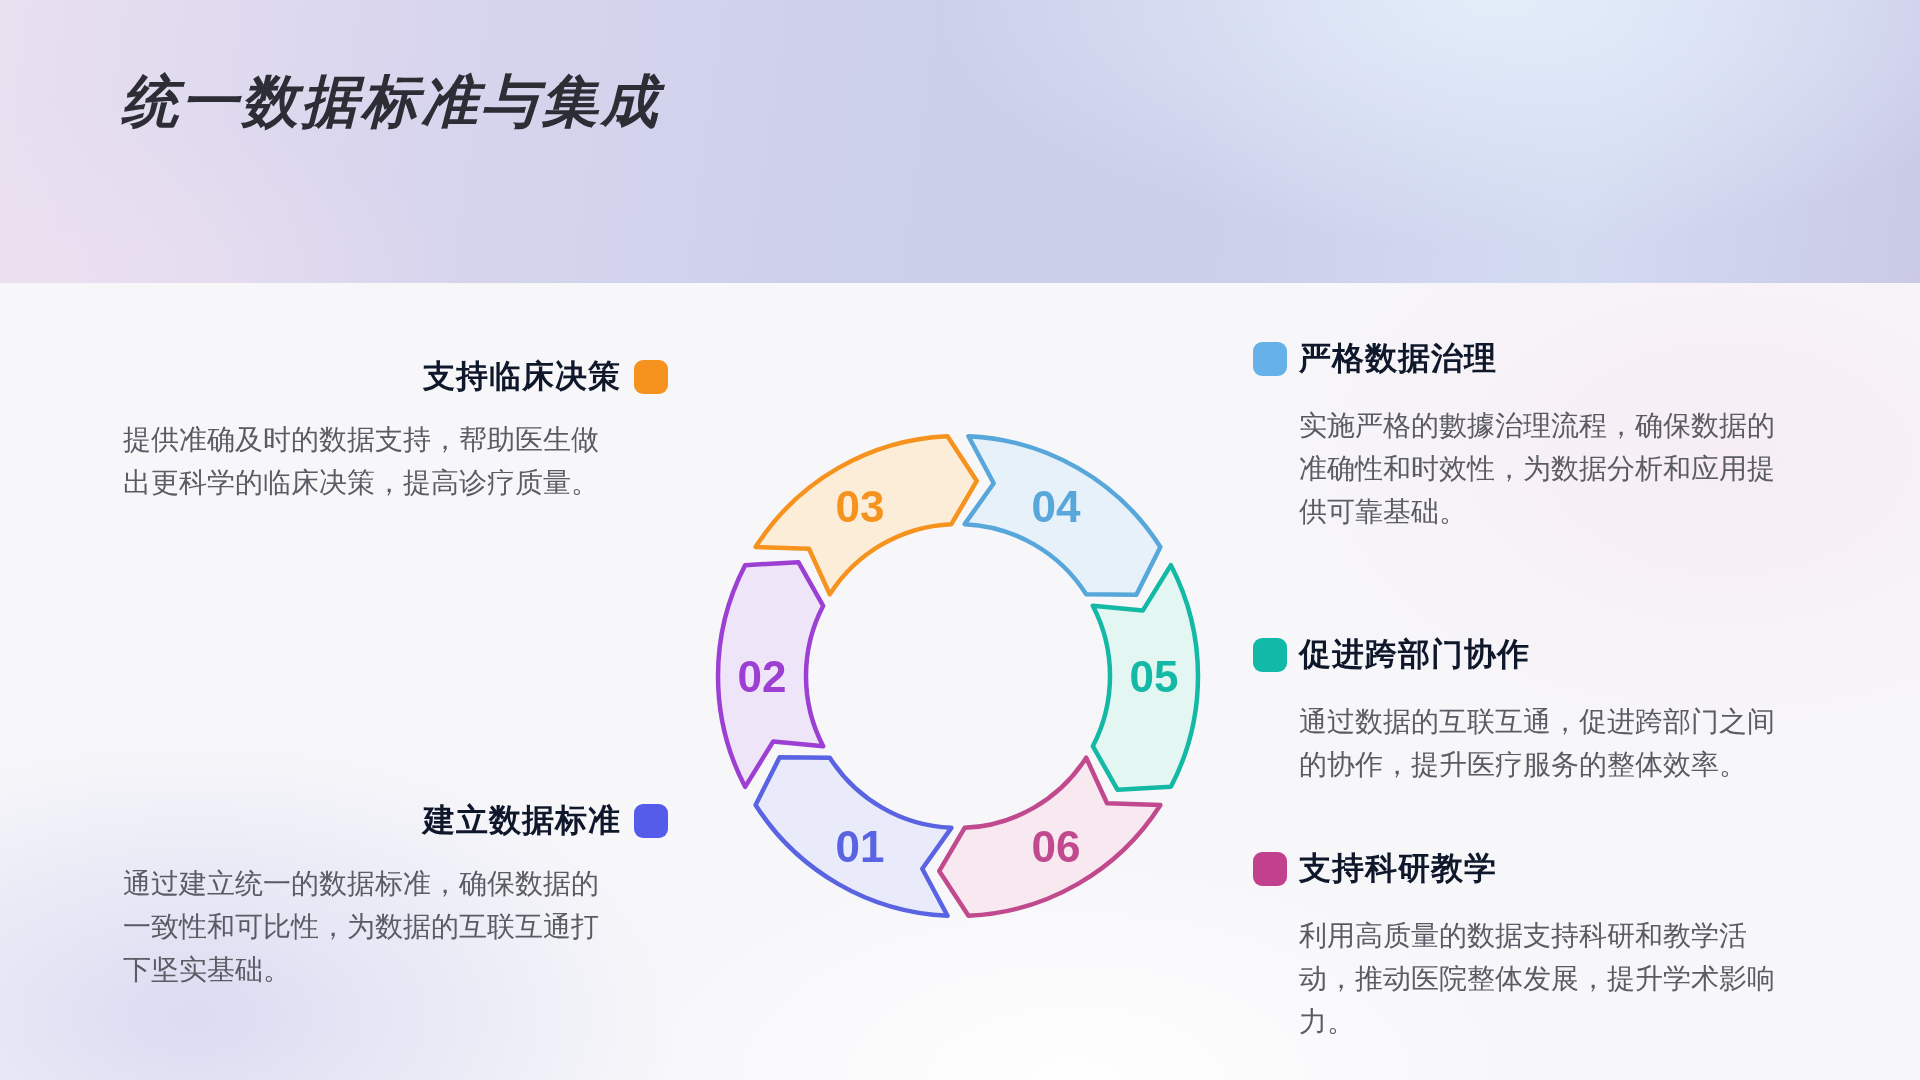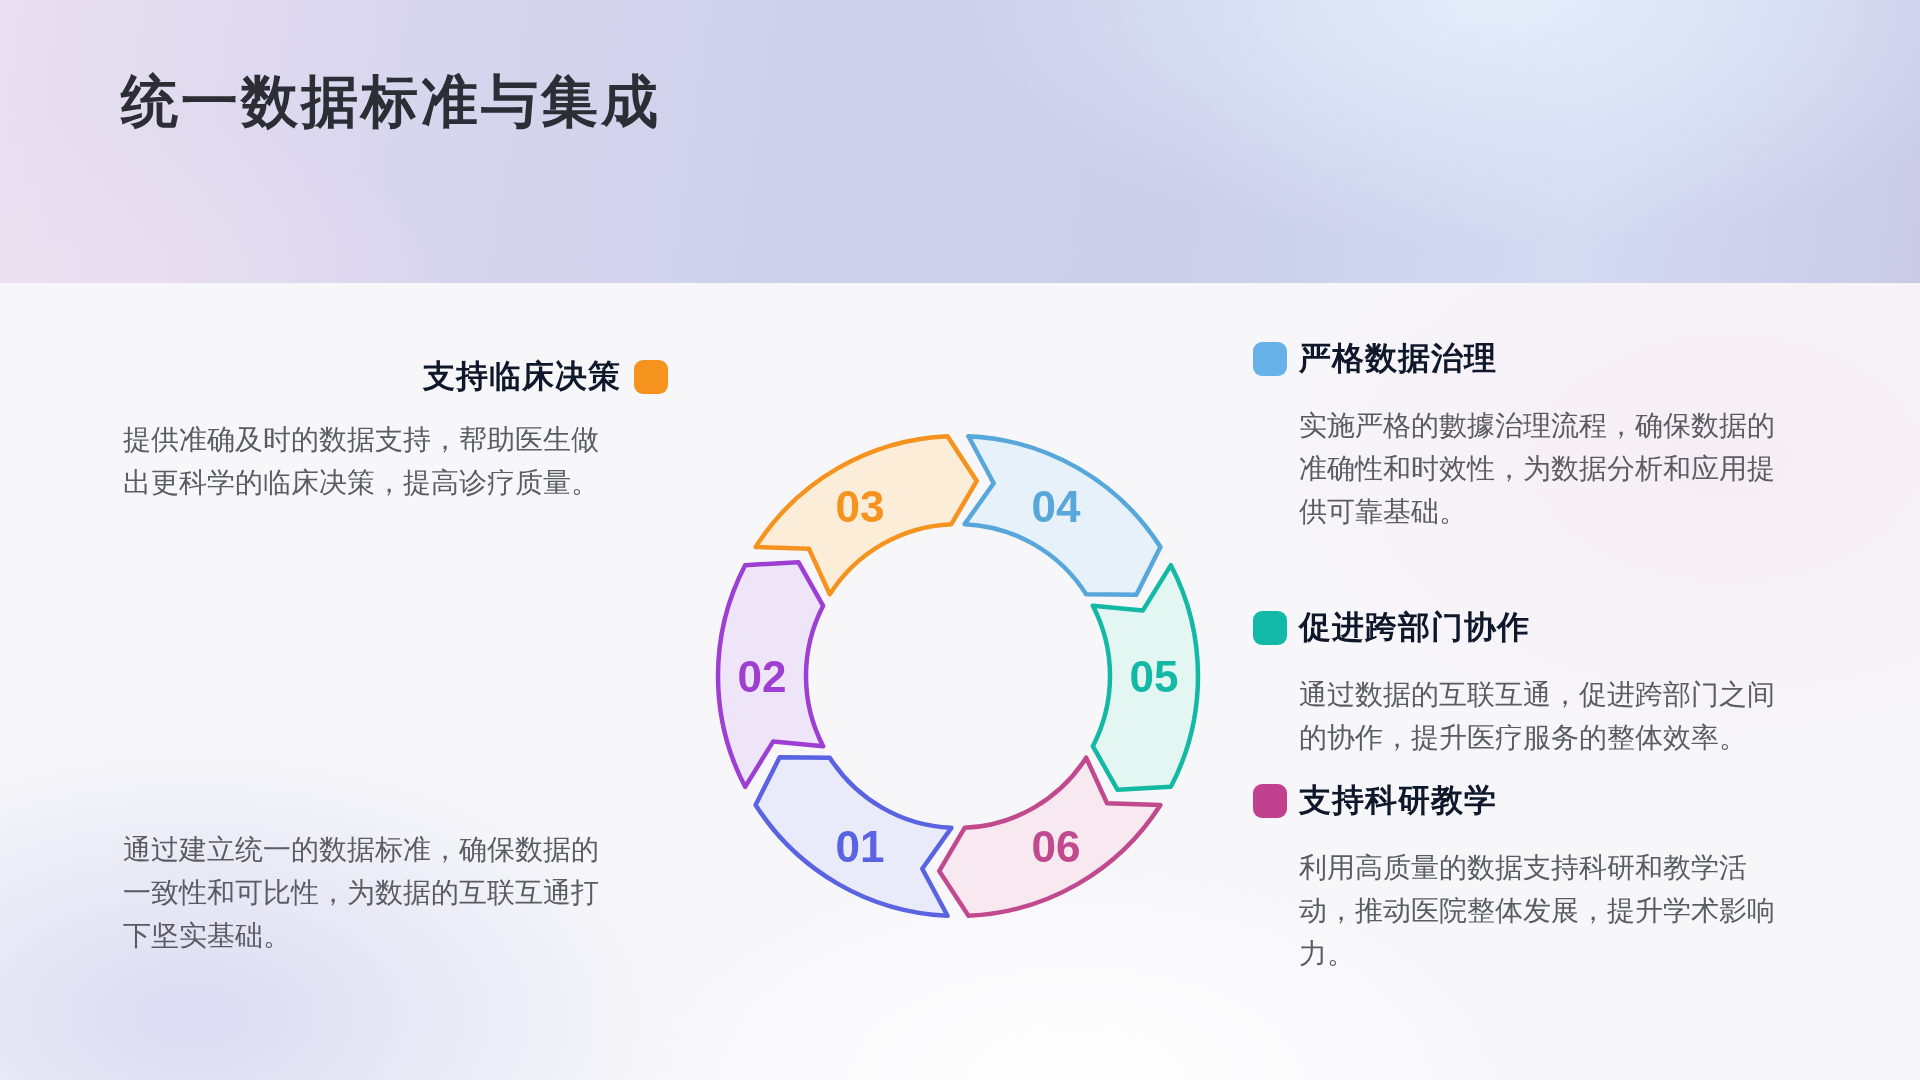--- a/index.html
+++ b/index.html
@@ -20,21 +20,21 @@
     position:absolute;left:0;top:283px;width:1920px;height:797px;
     background:
       radial-gradient(750px 430px at 10% 92%, rgba(212,212,240,0.8), rgba(212,212,240,0) 65%),
       radial-gradient(820px 520px at 90% 22%, rgba(246,231,241,0.6), rgba(246,231,241,0) 62%),
       radial-gradient(640px 320px at 56% 100%, rgba(255,255,255,0.9), rgba(255,255,255,0) 70%),
       #F7F7FA;
   }
   
   .slide-title{
     position:absolute;left:121px;top:64px;
-    font-size:57px;font-weight:bold;color:#2D2D35;letter-spacing:3px;
+    font-size:57px;font-weight:bold;color:#2D2D35;letter-spacing:3px;font-style:italic;
   }
   
   .item{position:absolute;}
   .item .hdr{display:flex;align-items:center;height:34px;}
   .item .hdr .hdr-title{
     font-size:32px;font-weight:bold;color:#0f172a;letter-spacing:1px;white-space:nowrap;
   }
   .sq{width:34px;height:34px;border-radius:9px;flex:0 0 auto;}
   .item .body{
     font-size:28px;line-height:43px;color:#5B5B64;letter-spacing:0;
@@ -67,40 +67,44 @@
     <span class="hdr-title">支持临床决策</span>
     <span class="sq" style="background: rgb(246, 146, 30);"></span>
   </div>
   <div class="body">提供准确及时的数据支持，帮助医生做出更科学的临床决策，提高诊疗质量。</div>
 </div>
 
 <div class="item left" style="left:123px;top:581px;">
 </div>
 
 <div class="item left" style="left:123px;top:804px;">
+  <div class="hdr">
+    <span class="hdr-title">建立数据标准</span>
+    <span class="sq" style="background: rgb(85, 92, 234);"></span>
+  </div>
   <div class="body">通过建立统一的数据标准，确保数据的一致性和可比性，为数据的互联互通打下坚实基础。</div>
 </div>
 
 <div class="item right" style="left:1253px;top:342px;">
   <div class="hdr">
     <span class="sq" style="background: rgb(102, 178, 232);"></span>
     <span class="hdr-title">严格数据治理</span>
   </div>
   <div class="body">实施严格的數據治理流程，确保数据的准确性和时效性，为数据分析和应用提供可靠基础。</div>
 </div>
 
-<div class="item right" style="left:1253px;top:611px;">
+<div class="item right" style="left:1253px;top:638px;">
   <div class="hdr">
     <span class="sq" style="background: rgb(18, 185, 167);"></span>
     <span class="hdr-title">促进跨部门协作</span>
   </div>
   <div class="body">通过数据的互联互通，促进跨部门之间的协作，提升医疗服务的整体效率。</div>
 </div>
 
-<div class="item right" style="left:1253px;top:784px;">
+<div class="item right" style="left:1253px;top:852px;">
   <div class="hdr">
     <span class="sq" style="background: rgb(194, 65, 143);"></span>
     <span class="hdr-title">支持科研教学</span>
   </div>
   <div class="body">利用高质量的数据支持科研和教学活动，推动医院整体发展，提升学术影响力。</div>
 </div>
 
 <svg class="cycle" viewBox="0 0 500 500">
   <g id="cycle-segments">
       <path d="M 239.53 489.77 A 240 240 0 0 1 47.59 378.95 L 71.65 331.28 L 121.80 331.67 A 152 152 0 0 0 243.37 401.86 L 214.28 442.72 Z" fill="#E9EBFA" stroke="#5A63E1" stroke-width="4.5" stroke-linejoin="round"></path>

